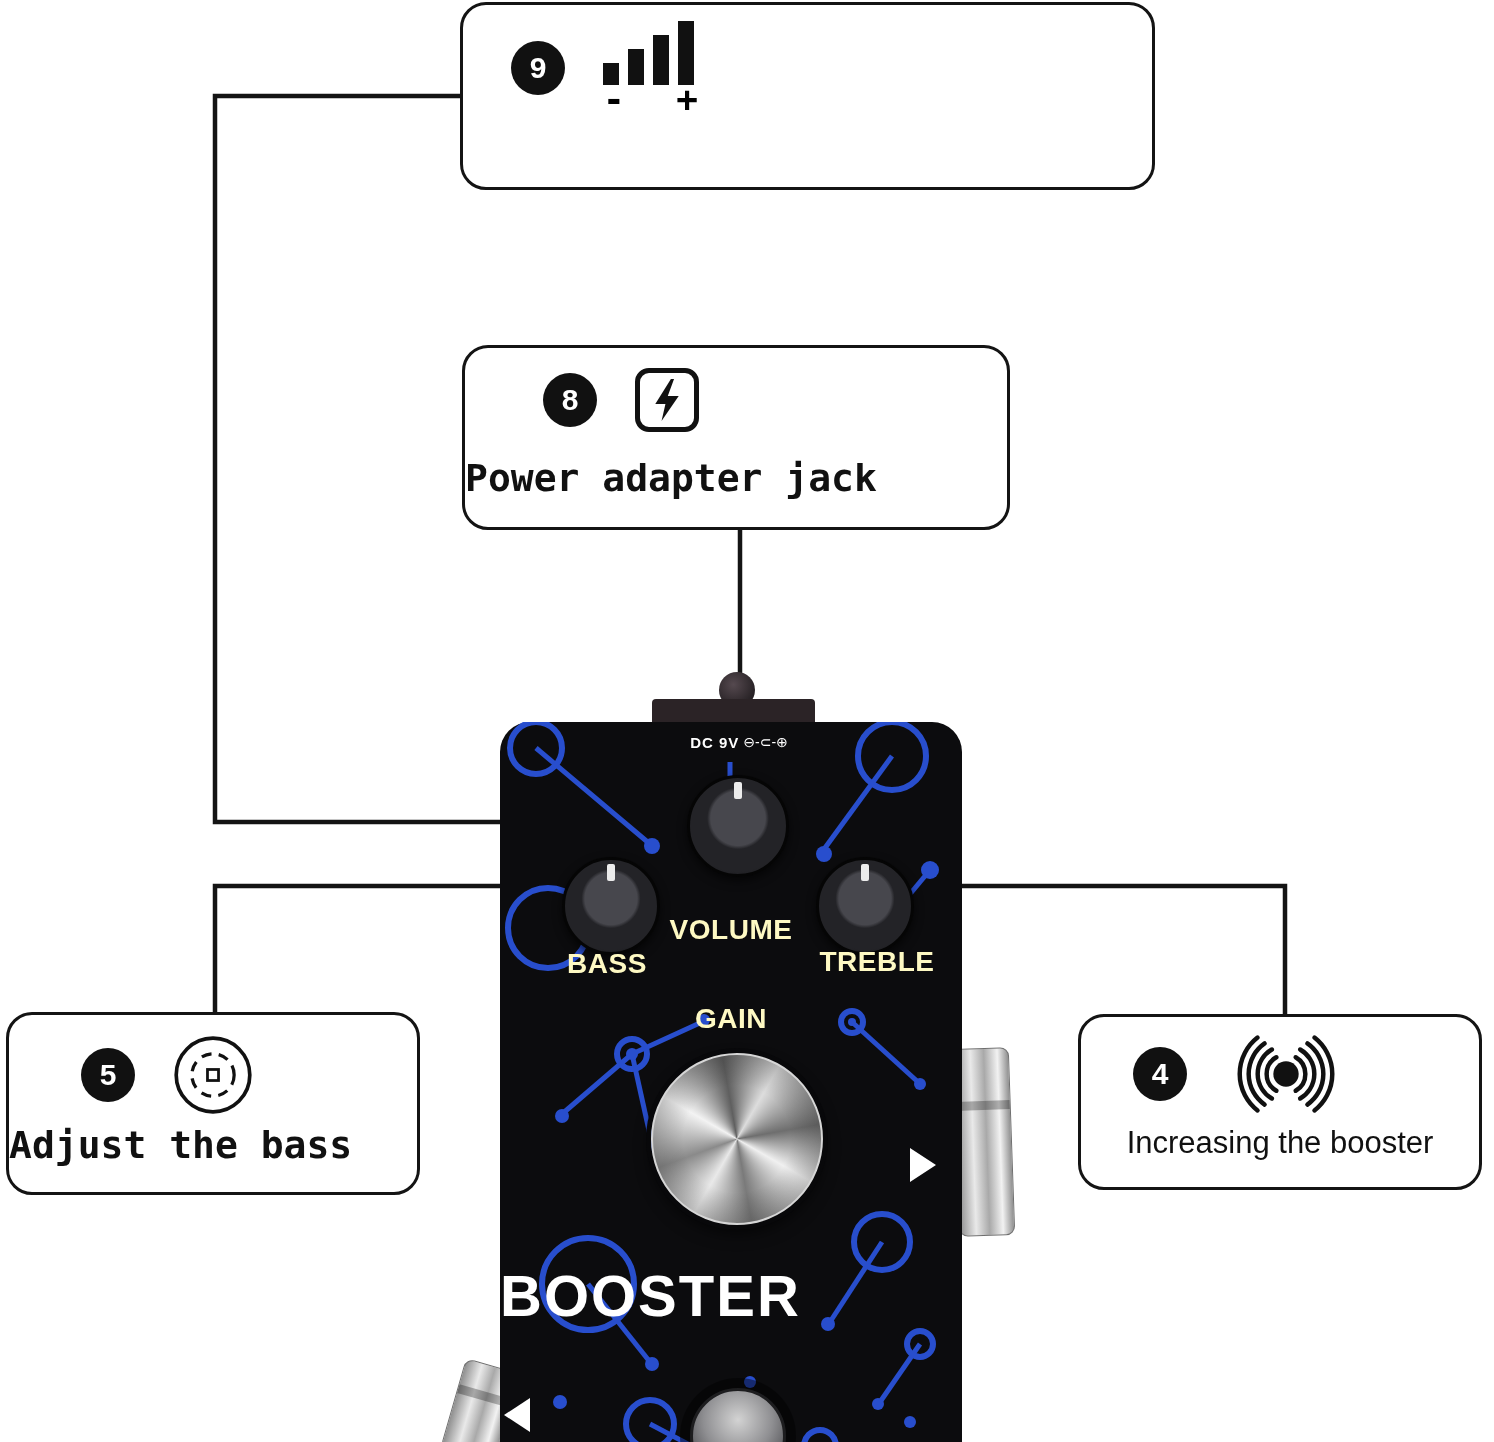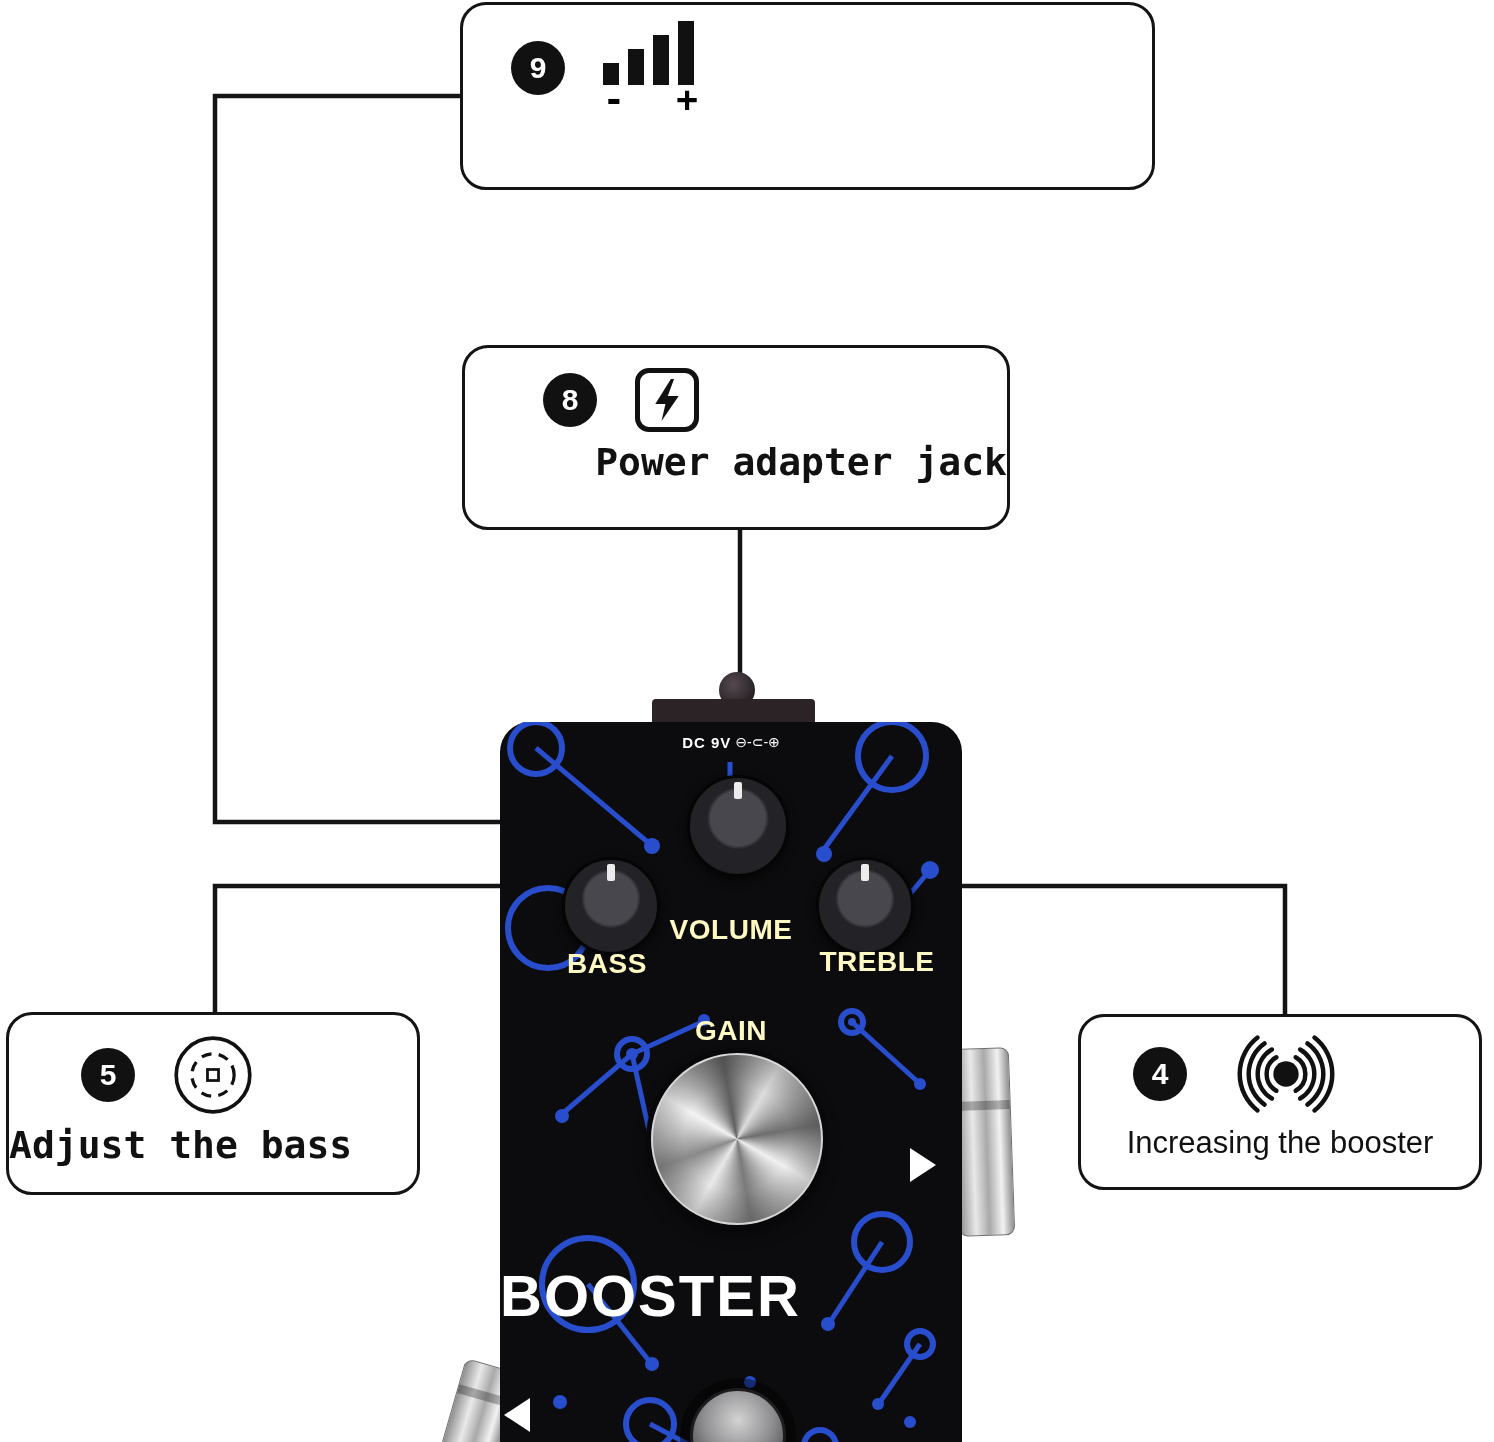--- a/index.html
+++ b/index.html
@@ -21,38 +21,38 @@
   .pedal{position:absolute;left:500px;top:722px;width:462px;height:760px;z-index:3;
          background:var(--pedal-black,#0c0c0e);border-radius:30px;}
   .pattern{position:absolute;inset:0;opacity:.95;}
   .pattern .ring circle{fill:none;stroke:var(--circuit-blue,#2a52d8);stroke-width:6;}
   .pattern .wire line{stroke:var(--circuit-blue,#2a52d8);stroke-width:5;}
   .pattern .node circle{fill:var(--circuit-blue,#2a52d8);}
 
   .dc-plug{position:absolute;left:219px;top:-50px;width:36px;height:36px;border-radius:50%;
            background:radial-gradient(circle at 40% 35%,#55494f,#241f22 75%);}
   .dc-block{position:absolute;left:152px;top:-23px;width:163px;height:23px;background:#2b2326;border-radius:4px 4px 0 0;}
-  .dc-text{position:absolute;left:0;top:12px;width:100%;text-align:center;color:#fff;
+  .dc-text{position:absolute;left:8px;top:12px;width:100%;text-align:center;color:#fff;
            font-weight:700;font-size:15px;letter-spacing:1px;display:flex;justify-content:center;gap:4px;}
   .dc-text .pol{font-weight:400;font-size:14px;letter-spacing:0;}
 
   .knob{position:absolute;border-radius:50%;border:3px solid #050505;
         background:radial-gradient(circle at 50% 42%,#47474d 0 37%,#232327 42% 72%,#121215 100%);
         box-shadow:0 4px 10px rgba(0,0,0,.6);}
   .knob .pointer{position:absolute;left:50%;top:4px;transform:translateX(-50%);
                  width:8px;height:17px;background:#ececec;border-radius:2px;}
   .knob-volume{left:187px;top:53px;width:96px;height:96px;}
   .knob-bass{left:62px;top:135px;width:92px;height:92px;}
   .knob-treble{left:316px;top:135px;width:92px;height:92px;}
 
   .klabel{position:absolute;color:#fef9c3;font-weight:700;font-size:28px;letter-spacing:.5px;text-align:center;}
   .klabel-volume{left:0;top:192px;width:100%;}
   .klabel-bass{left:22px;top:226px;width:170px;}
   .klabel-treble{left:292px;top:224px;width:170px;}
-  .klabel-gain{left:0;top:293px;width:100%;}
+  .klabel-gain{left:0;top:281px;width:100%;}
 
   .gain-knob{position:absolute;left:151px;top:331px;width:168px;height:168px;border-radius:50%;
      border:2px solid #d6d6d6;
      background:
        radial-gradient(circle at 50% 50%, rgba(0,0,0,0) 45%, rgba(0,0,0,.38) 100%),
        conic-gradient(from 210deg,#e9e9e9,#8a8a8a 40deg,#f3f3f3 90deg,#5f5f5f 140deg,#dddddd 180deg,#6e6e6e 230deg,#f0f0f0 270deg,#7a7a7a 320deg,#e9e9e9 360deg);
      box-shadow:0 0 0 5px #08080a,0 8px 16px rgba(0,0,0,.65);}
 
   .model-name{position:absolute;left:0;top:540px;width:100%;text-align:left;color:#fff;
               font-weight:700;font-size:58px;letter-spacing:2px;}
@@ -79,21 +79,21 @@
   .callout-volume .callout-label{margin-top:4px;text-align:left;}
   .vol-icon{display:flex;flex-direction:column;align-items:stretch;width:95px;}
   .bars{display:flex;align-items:flex-end;gap:9px;height:64px;}
   .bars i{display:block;width:16px;background:#111;}
   .bars .b1{height:22px;} .bars .b2{height:36px;} .bars .b3{height:50px;} .bars .b4{height:64px;}
   .signs{display:flex;justify-content:space-between;font-family:"DejaVu Sans Mono",monospace;
          font-weight:700;font-size:36px;line-height:30px;margin-top:0;}
 
   .callout-power{left:462px;top:345px;width:548px;height:185px;padding:20px 0 0 0;}
   .callout-power .callout-top{padding-left:78px;}
-  .callout-power .callout-label{margin-top:8px;text-align:right;}
+  .callout-power .callout-label{margin-top:24px;text-align:left;}
   .bolt-box{width:64px;height:64px;border:5px solid #111;border-radius:14px;box-sizing:border-box;
             display:flex;align-items:center;justify-content:center;}
 
   .callout-bass{left:6px;top:1012px;width:414px;height:183px;padding:14px 0 0 0;}
   .callout-bass .callout-top{padding-left:72px;gap:32px;}
   .callout-bass .callout-label{margin-top:2px;text-align:left;}
 
   .callout-booster{left:1078px;top:1014px;width:404px;height:176px;padding:16px 0 0 0;}
   .callout-booster .callout-top{padding-left:52px;gap:24px;}
   .callout-booster .callout-label{margin-top:10px;text-align:center;

